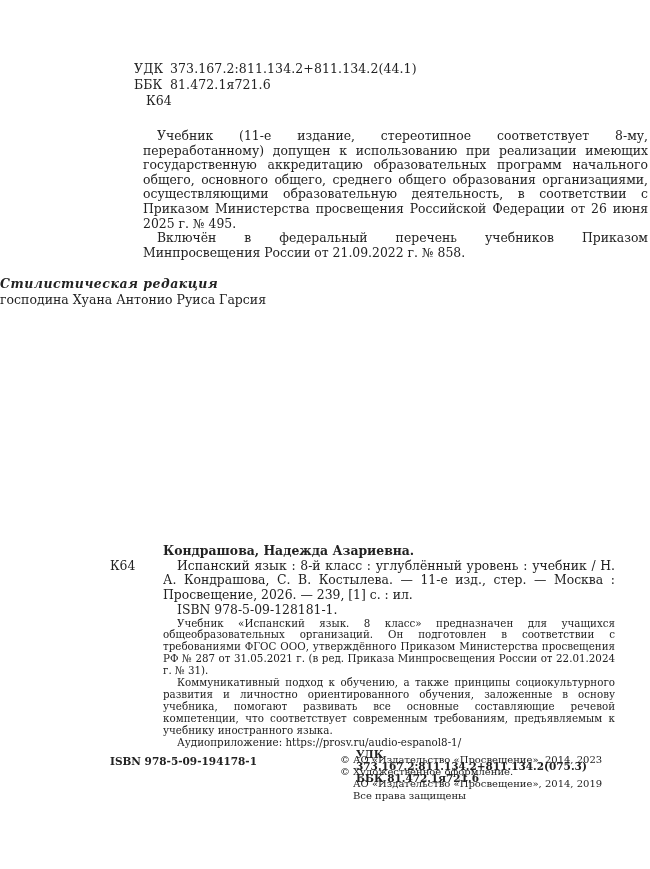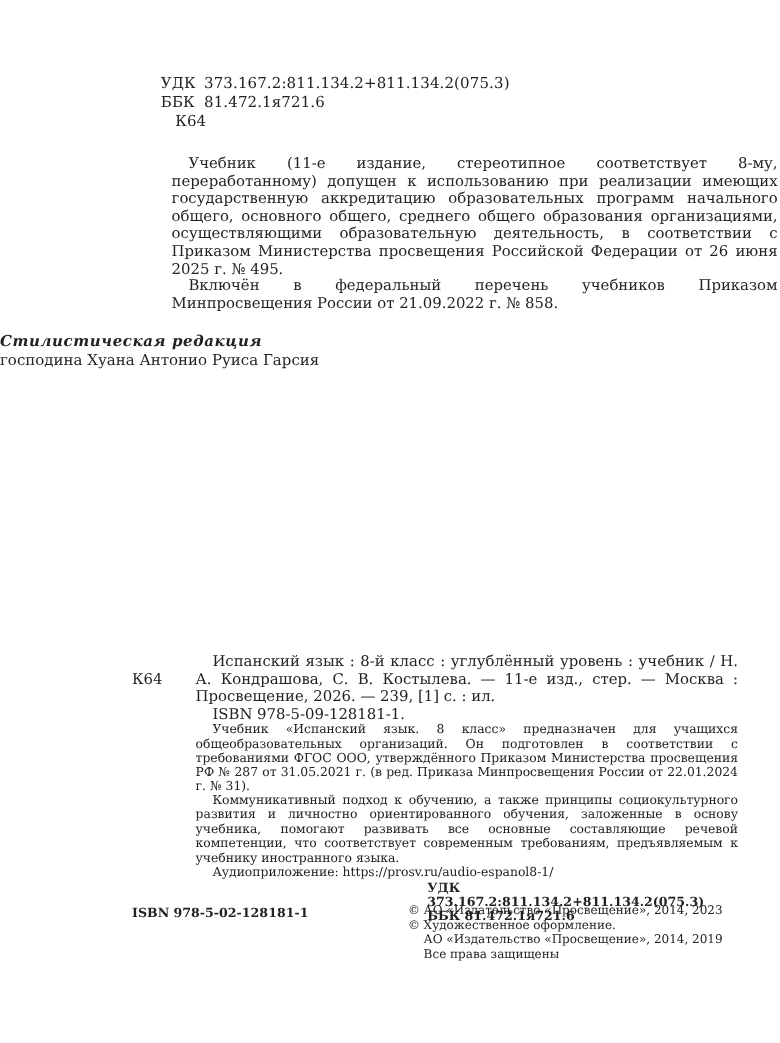--- a/index.html
+++ b/index.html
@@ -35,53 +35,54 @@
     .copyright { left: 340px; top: 754px; font-size: 10px; line-height: 12px; }
     .copyright .row { white-space: nowrap; }
     .copyright .sym { display: inline-block; width: 13px; }
     .copyright .ind { padding-left: 13px; }
   </style>
 </head>
 <body>
 
 <div class="abs udk-top">
   <div class="row">
-    <span class="lbl">УДК</span><span>373.167.2:811.134.2+811.134.2(075.3)</span>
+    <span class="lbl">УДК</span><span>373.167.2:811.134.2+811.134.2(44.1)</span>
   </div>
   <div class="row">
     <span class="lbl">ББК</span><span>81.472.1я721.6</span>
   </div>
   <div class="row indent">К64</div>
 </div>
 
 <div class="abs approval">
   <p>Учебник (11-е издание, стереотипное соответствует 8-му, переработанному) допущен к использованию при реализации имеющих государственную аккредитацию образовательных программ начального общего, основного общего, среднего общего образования организациями, осуществляющими образовательную деятельность, в соответствии с Приказом Министерства просвещения Российской Федерации от 26 июня 2025 г. № 495.</p>
   <p class="last">Включён в федеральный перечень учебников Приказом Минпросвещения России от 21.09.2022 г. № 858.</p>
 </div>
 
 <div class="abs style-ed">
   <div class="title">Стилистическая редакция</div>
   <div>господина Хуана Антонио Руиса Гарсия</div>
 </div>
 
 <div class="abs biblio">
   <div class="code">К64</div>
   <div class="body">
+    <div class="author">Кондрашова, Надежда Азариевна.</div>
     <div class="ti">Испанский язык : 8-й класс : углублённый уровень : учебник / Н. А. Кондрашова, С. В. Костылева. — 11-е изд., стер. — Москва : Просвещение, 2026. — 239, [1] с. : ил.</div>
     <div class="ti">ISBN 978-5-09-128181-1.</div>
     <div class="small">
       <p>Учебник «Испанский язык. 8 класс» предназначен для учащихся общеобразовательных организаций. Он подготовлен в соответствии с требованиями ФГОС ООО, утверждённого Приказом Министерства просвещения РФ № 287 от 31.05.2021 г. (в ред. Приказа Минпросвещения России от 22.01.2024 г. № 31).</p>
       <p class="last">Коммуникативный подход к обучению, а также принципы социокультурного развития и личностно ориентированного обучения, заложенные в основу учебника, помогают развивать все основные составляющие речевой компетенции, что соответствует современным требованиям, предъявляемым к учебнику иностранного языка.</p>
       <p class="last">Аудиоприложение: https://prosv.ru/audio-espanol8-1/</p>
     </div>
     <div class="classif">УДК 373.167.2:811.134.2+811.134.2(075.3)</div>
     <div class="classif">ББК 81.472.1я721.6</div>
   </div>
 </div>
 
-<div class="abs isbn-bottom">ISBN 978-5-02-128181-1</div>
+<div class="abs isbn-bottom">ISBN 978-5-09-194178-1</div>
 
 <div class="abs copyright">
   <div class="row"><span class="sym">©</span><span>АО «Издательство «Просвещение», 2014, 2023</span></div>
   <div class="row"><span class="sym">©</span><span>Художественное оформление.</span></div>
   <div class="row ind">АО «Издательство «Просвещение», 2014, 2019</div>
   <div class="row ind">Все права защищены</div>
 </div>
 
 </body></html>

